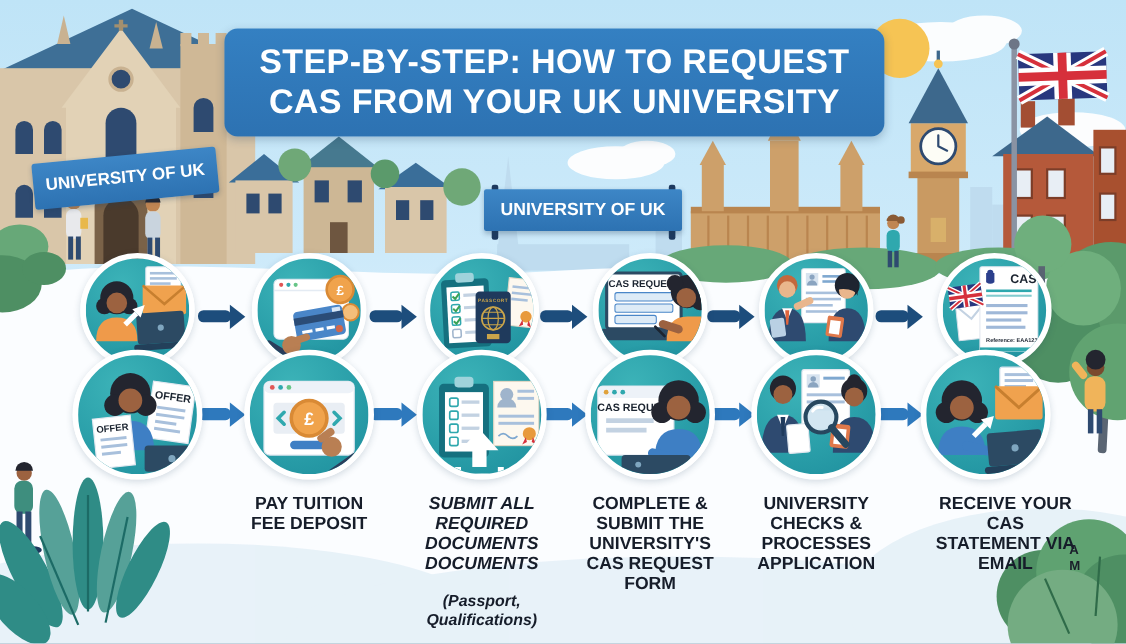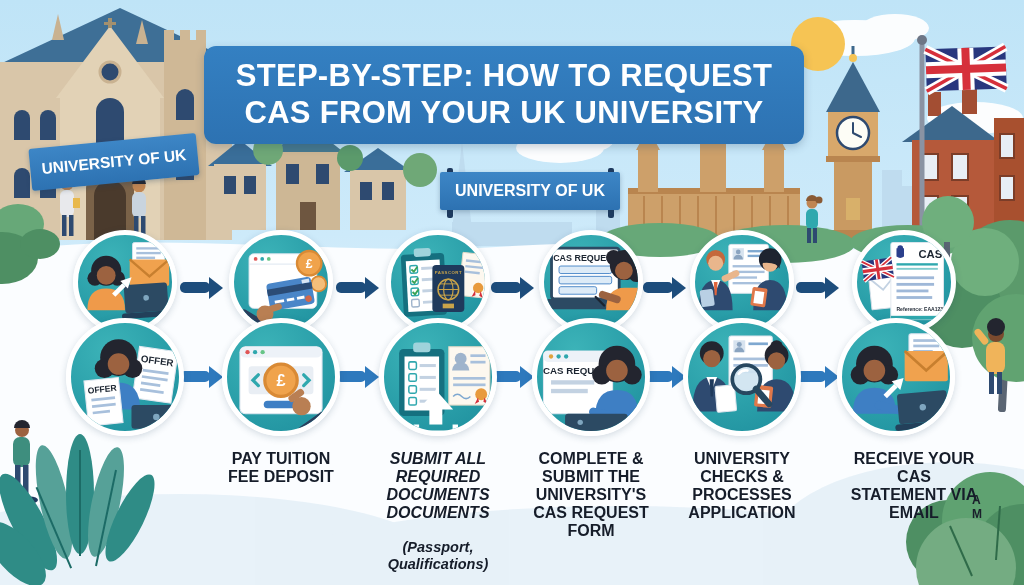--- a/index.html
+++ b/index.html
@@ -8,21 +8,21 @@
          font-family:"Liberation Sans",sans-serif;
          background:linear-gradient(#bfe4f7 0%,#cdeafa 40%,#e4f3fb 70%,#f6fbff 100%);}
   svg text{font-family:"Liberation Sans",sans-serif;}
   #bg{position:absolute;inset:0;z-index:1;}
   
   .title-banner{position:absolute;left:204px;top:26px;width:600px;height:98px;z-index:4;
     background:linear-gradient(#3480c2,#2d72b2);border-radius:12px;
     box-shadow:0 3px 8px rgba(30,60,90,.25);
     display:flex;align-items:center;justify-content:center;text-align:center;
     color:#fff;font-weight:800;font-size:31px;line-height:1.18;letter-spacing:.3px;
-    padding:14px 14px;margin-top:20px;}
+    padding:14px 14px;}
   
   .sign{position:absolute;background:linear-gradient(#3d86c6,#2d72b2);color:#fff;
     font-weight:800;display:flex;align-items:center;justify-content:center;
     box-shadow:0 2px 5px rgba(30,60,90,.3);z-index:2;}
   .sign-left{left:30px;top:141px;width:168px;height:42px;font-size:15.5px;
     transform:rotate(-5.5deg);border-radius:3px;}
   .sign-center{left:440px;top:172px;width:180px;height:38px;font-size:16px;border-radius:2px;}
   .sign-post{position:absolute;width:6px;background:#1e3a5f;z-index:2;border-radius:2px;}
   
   .circle{position:absolute;border-radius:50%;overflow:hidden;z-index:3;

